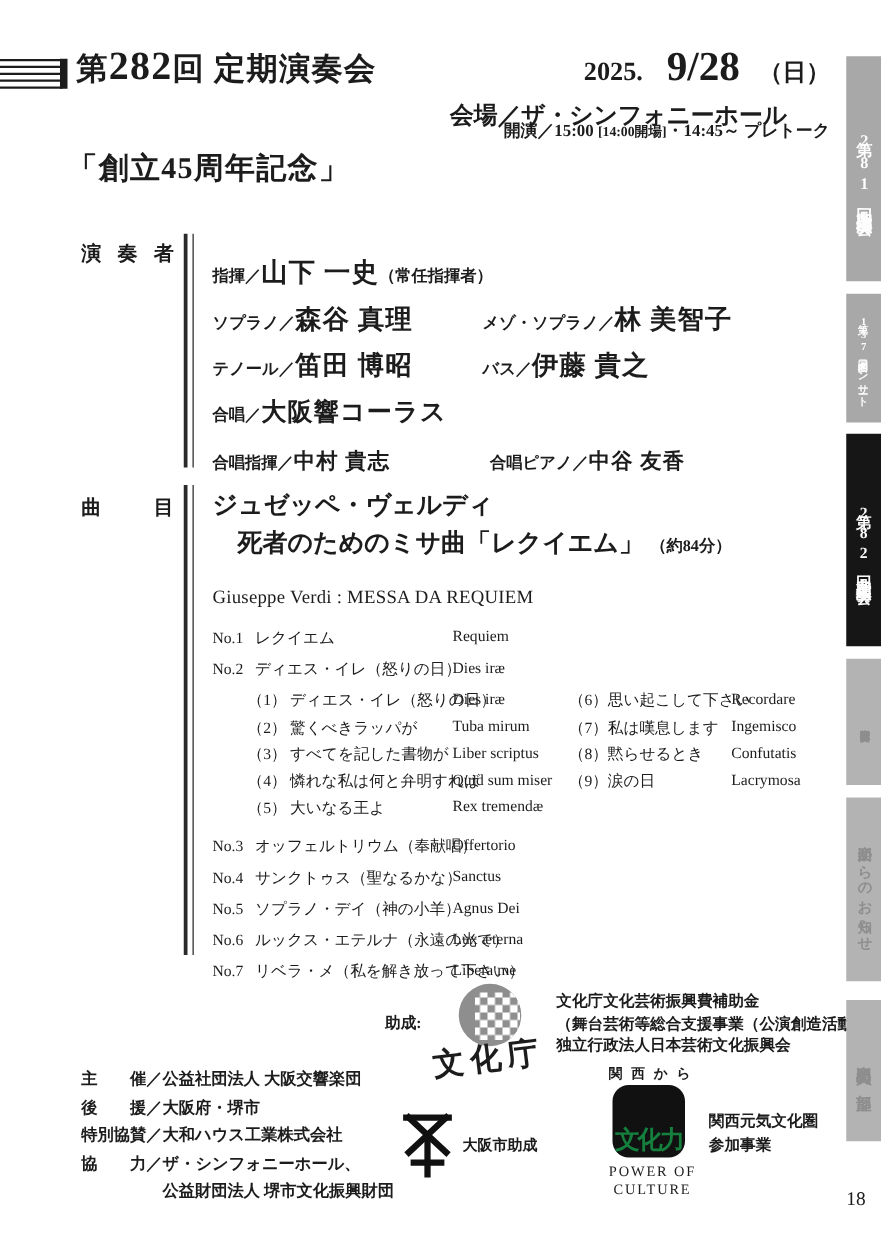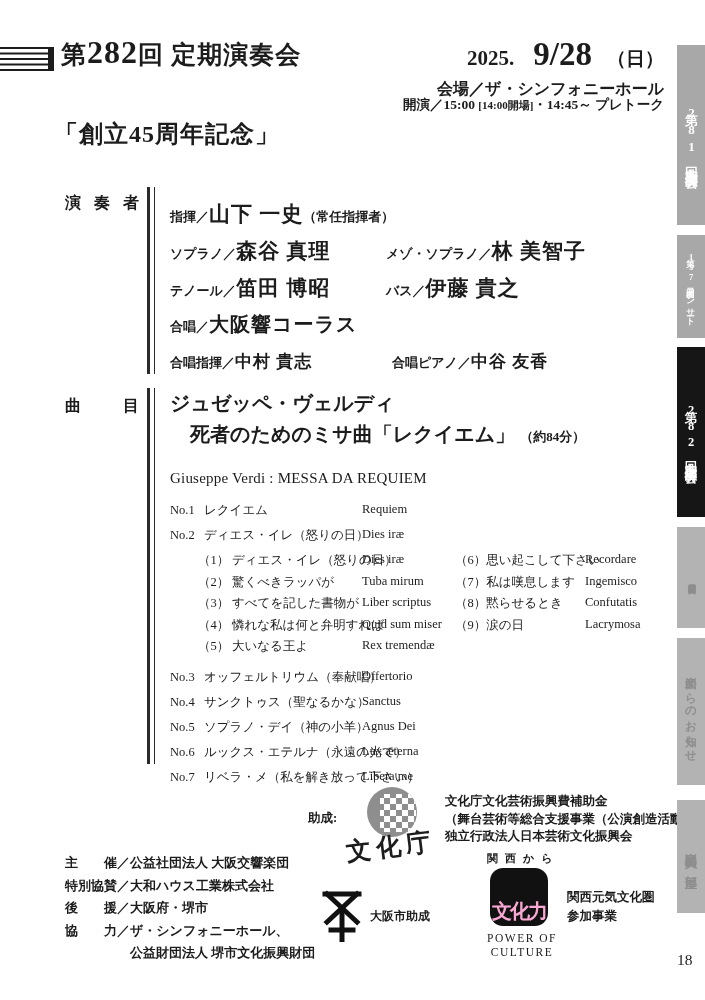--- a/index.html
+++ b/index.html
@@ -9,38 +9,38 @@
 
   
   .stave{left:0;top:46px}
   .title{left:61px;top:34px;white-space:nowrap;font-weight:700;letter-spacing:1px}
   .title .t-sm{font-size:25px}
   .title .t-num{font-size:32px}
   .dateline{left:430px;top:36px;width:234px;text-align:right;white-space:nowrap}
   .dateline .d-yr{font-size:21px;font-weight:700}
   .dateline .d-day{font-size:33px;font-weight:700;margin:0 15px}
   .dateline .d-wk{font-size:19px;font-weight:700}
-  .venue{left:360px;top:79px;width:304px;text-align:right;font-size:16px;font-weight:700}
+  .venue{left:360px;top:79px;width:304px;text-align:left;font-size:19px;font-weight:700}
   .timeline{left:300px;top:96px;width:364px;text-align:right;font-size:13.5px;font-weight:700;white-space:nowrap}
   .timeline .t-note{font-size:11px}
   .subtitle{left:54px;top:118px;font-size:24px;font-weight:700;letter-spacing:1px}
 
   
   .section{position:absolute;left:65px}
   .sec-performers{top:187px;height:187px;width:600px}
   .sec-program{top:388px;height:376px;width:600px}
   .sec-label{position:absolute;left:0;top:6px;width:74px;font-size:16px;font-weight:700;
              text-align:justify;text-align-last:justify}
   .sec-program .sec-label{top:8px}
   .dbl-rule{position:absolute;left:82px;top:0;bottom:0;width:4px;
             border-left:3px solid #2a2a2a;border-right:1px solid #2a2a2a}
   .sec-body{margin-left:105px}
 
   
-  .perf-row{height:37px;display:flex;align-items:center;white-space:nowrap}
+  .perf-row{height:37px;display:flex;align-items:flex-end;white-space:nowrap}
   .perf-row:first-child{padding-top:8px;height:45px;box-sizing:border-box}
   .perf-item{display:inline-flex;align-items:baseline}
   .perf-row.two .perf-item:first-child{width:216px}
   .perf-role{font-size:13px;font-weight:700}
   .perf-name{font-size:21px;font-weight:700;letter-spacing:1px}
   .perf-note{font-size:13px;font-weight:700}
   .perf-row:nth-child(4) .perf-name{font-size:20px}
   .perf-row:nth-child(5) .perf-name{font-size:17px}
   .perf-row:nth-child(5) .perf-item:first-child{width:222px}
 
@@ -70,21 +70,21 @@
   .credits{left:65px;top:852px;font-size:13px;line-height:22.5px;font-weight:600;white-space:nowrap}
 
   
   .osaka{left:322px;top:890px;width:140px;height:55px}
   .osaka-label{position:absolute;left:48px;top:18px;font-size:12px;font-weight:600}
 
   
   .kansai{left:487px;top:851px;width:180px;height:125px}
   .k-top{width:66px;text-align:center;font-size:11px;letter-spacing:7px;font-weight:700;white-space:nowrap}
   .k-box{position:absolute;left:3px;top:17px;width:58px;height:58px;background:#111;border-radius:13px}
-  .k-logo{position:absolute;left:2px;bottom:1px;color:#f9a8d4;font-size:20px;font-weight:700;letter-spacing:-2px;white-space:nowrap}
+  .k-logo{position:absolute;left:2px;bottom:1px;color:#15803d;font-size:20px;font-weight:700;letter-spacing:-2px;white-space:nowrap}
   .k-power{position:absolute;left:0;top:80px;font-size:11.5px;line-height:14px;letter-spacing:1.5px;text-align:center;width:70px}
   .k-side{position:absolute;left:80px;top:37px;font-size:12.5px;line-height:19px;font-weight:700;white-space:nowrap}
 
   
   .sidebar{position:absolute;right:0;top:0;width:28px;height:1000px}
   .tab{position:absolute;right:0;width:28px;display:flex;align-items:center;justify-content:center;
        writing-mode:vertical-rl;text-orientation:upright;line-height:28px;font-weight:700}
   .tab span{letter-spacing:2px}
   .tab.light{background:#a8a8a8;color:#fdfdfd}
   .tab.dark{background:#161616;color:#fdfdfd}
@@ -232,22 +232,22 @@
 </div>
 
 <div class="abs grant-lines">
     <div class="grant-line">文化庁文化芸術振興費補助金</div>
     <div class="grant-line">（舞台芸術等総合支援事業（公演創造活動））</div>
     <div class="grant-line">独立行政法人日本芸術文化振興会</div>
   </div>
 
 <div class="abs credits">
     <div class="credit-line">主　　催／公益社団法人 大阪交響楽団</div>
+    <div class="credit-line">後　　援／大阪府・堺市</div>
     <div class="credit-line">特別協賛／大和ハウス工業株式会社</div>
-    <div class="credit-line">後　　援／大阪府・堺市</div>
     <div class="credit-line">協　　力／ザ・シンフォニーホール、</div>
     <div class="credit-line">　　　　　公益財団法人 堺市文化振興財団</div>
   </div>
 
 <div class="abs osaka">
   <svg width="40" height="52" viewBox="0 0 40 52">
     <g stroke="#111" stroke-width="5" stroke-linecap="square" fill="none">
       <line x1="5" y1="4" x2="35" y2="32"></line>
       <line x1="35" y1="4" x2="5" y2="32"></line>
       <line x1="3" y1="4" x2="37" y2="4"></line>

